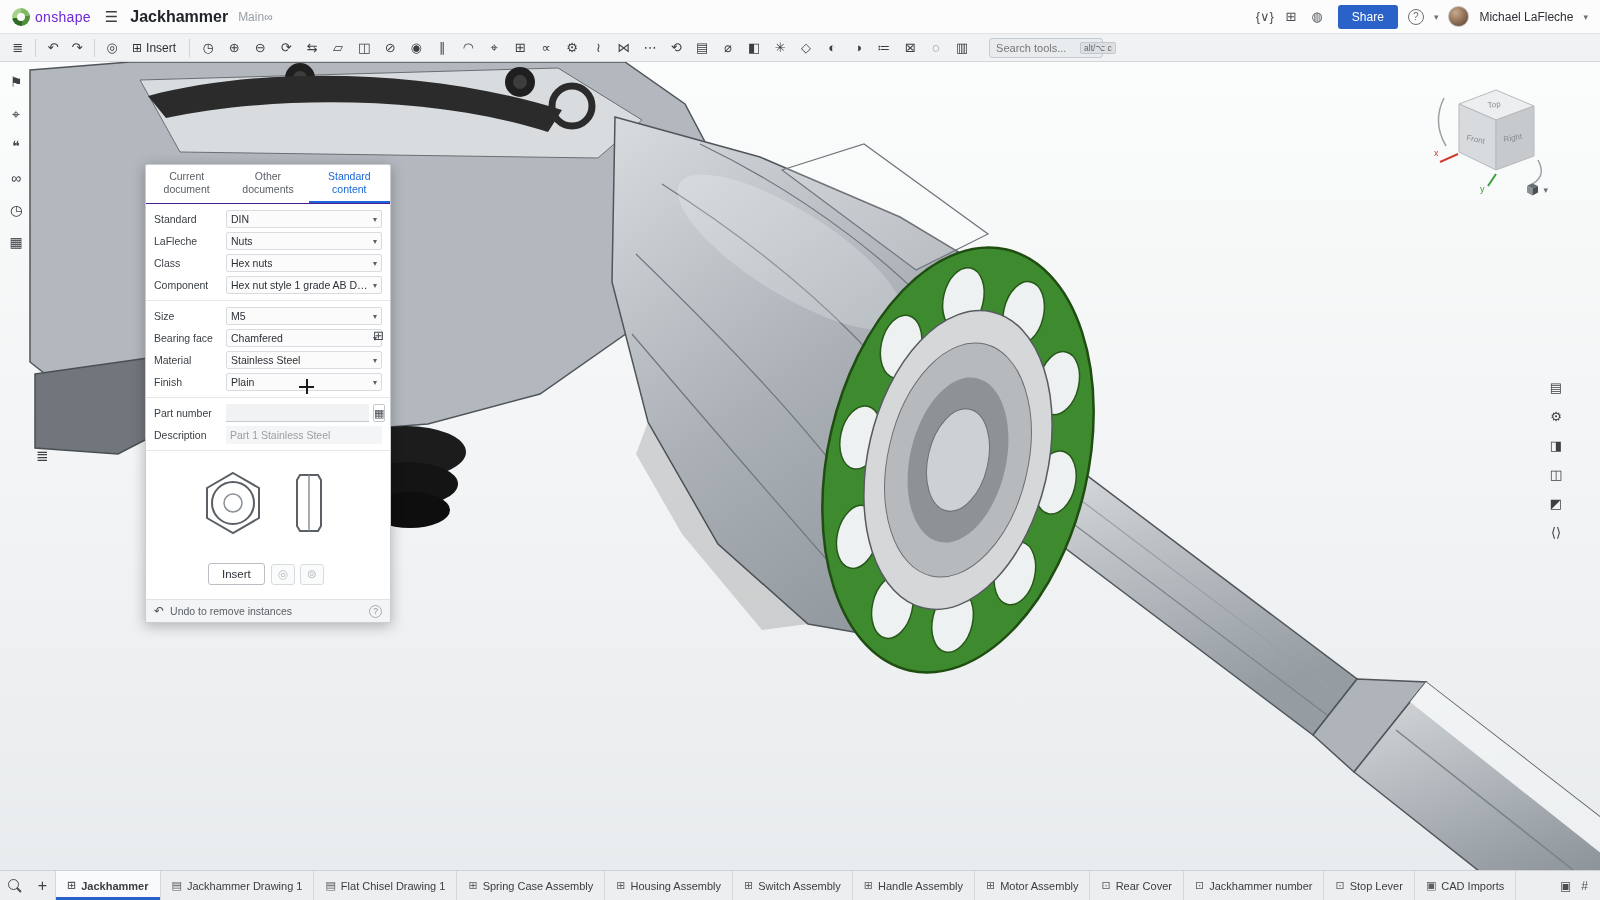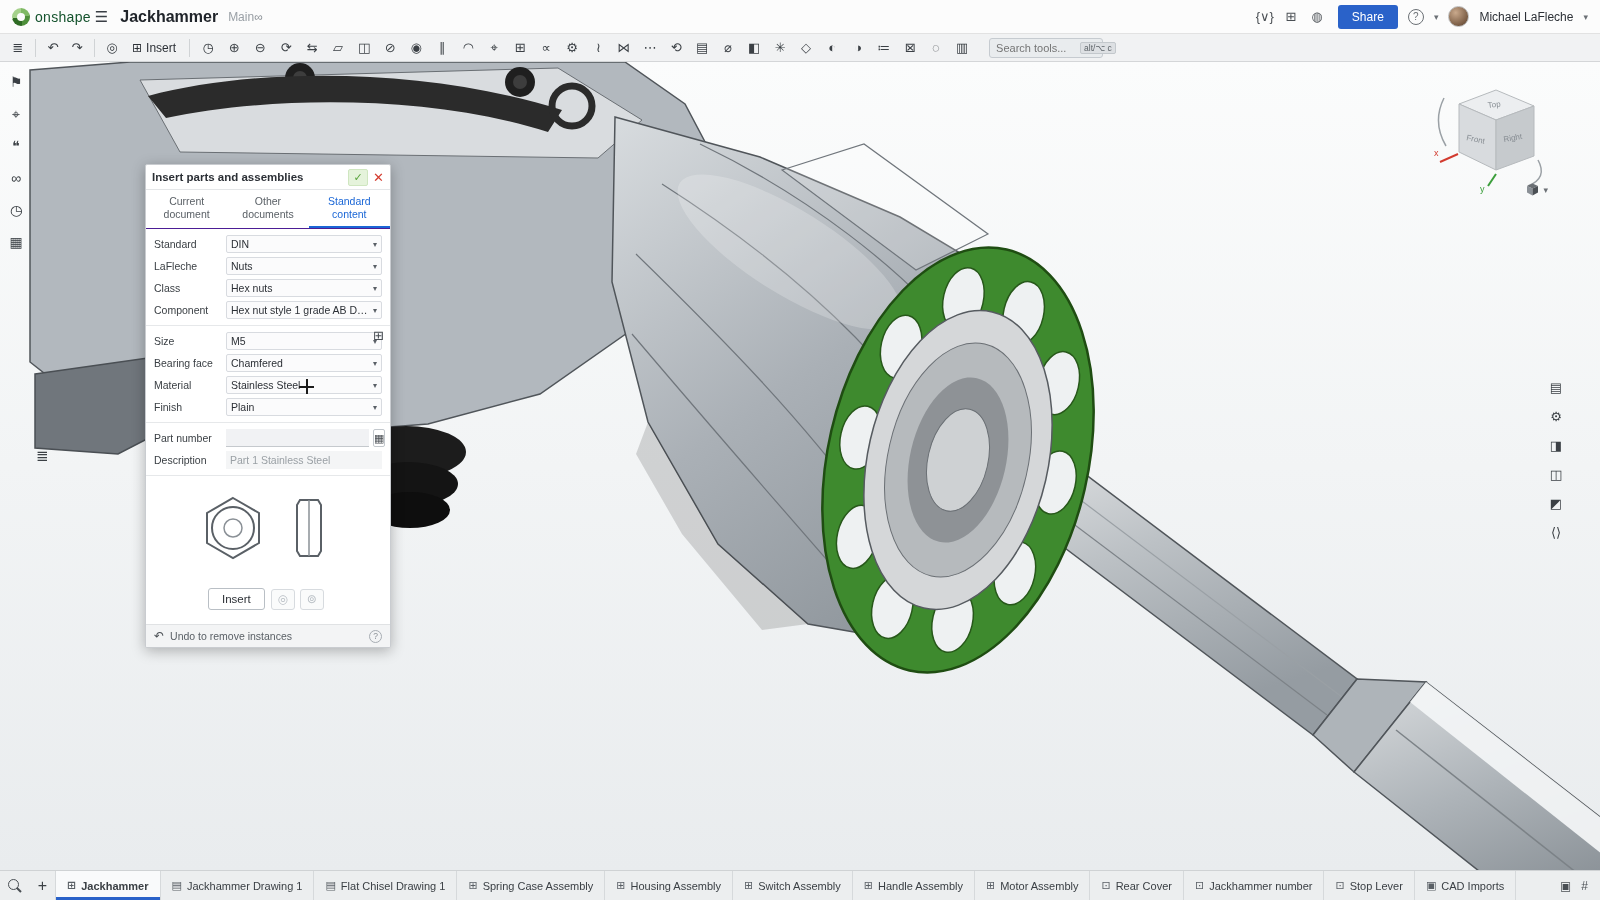--- a/index.html
+++ b/index.html
@@ -1,21 +1,21 @@
 <!DOCTYPE html>
 <html><head>
 <meta charset="utf-8">
 <style>
   *{margin:0;padding:0;box-sizing:border-box}
   html,body{width:1600px;height:900px;overflow:hidden;font-family:"Liberation Sans","DejaVu Sans",sans-serif;background:#fff;color:#333;font-size:12px}
   
   .topbar{position:absolute;top:0;left:0;right:0;height:34px;background:#fcfcfc;border-bottom:1px solid #e2e2e2;display:flex;align-items:center;padding:0 12px;z-index:30}
   .logo-mark{width:18px;height:18px;border-radius:50%;background:conic-gradient(#7fb964 0 22%,#4e8f3a 22% 48%,#2f6b24 48% 72%,#a5d18b 72% 100%);position:relative;margin-right:5px}
   .logo-mark::after{content:"";position:absolute;left:5px;top:5px;width:8px;height:8px;border-radius:50%;background:#fcfcfc}
-  .logo-word{font-size:14px;color:#14532d;letter-spacing:.3px;margin-right:4px}
+  .logo-word{font-size:14px;color:#6d28d9;letter-spacing:.3px;margin-right:14px}
   .menu-glyph{font-size:15px;color:#3a3f45;margin-right:12px;cursor:pointer}
   .doc-title{font-size:16px;font-weight:bold;color:#20242a;margin-right:10px}
   .doc-branch{font-size:12px;color:#9aa0a6;margin-right:0}
   .link-glyph{font-size:12px;color:#8b9197}
   .topbar-right{margin-left:auto;display:flex;align-items:center;gap:10px}
   .top-ico{font-size:13px;color:#4a4f54;width:22px;text-align:center;cursor:pointer}
   .share-btn{background:#2a62c9;color:#fff;font-size:12px;border:none;border-radius:3px;padding:5px 14px;cursor:pointer}
   .help-circle{width:16px;height:16px;border:1.5px solid #6b7075;border-radius:50%;color:#6b7075;font-size:10px;display:flex;align-items:center;justify-content:center}
   .caret{font-size:9px;color:#6b7075}
   .avatar{width:21px;height:21px;border-radius:50%;background:radial-gradient(circle at 35% 30%,#c9a98c,#7a5c44 70%,#4c3a2c);border:1px solid #bbb}
@@ -278,25 +278,20 @@
       <polygon points="2,4 7.5,6.5 7.5,13.5 2,10.5" fill="#8a9096"></polygon>
       <polygon points="13,4 7.5,6.5 7.5,13.5 13,10.5" fill="#4a4f54"></polygon>
     </svg>
     <span class="caret">▾</span>
   </div>
 
   <div class="crosshair"></div>
 </div>
 
 <div class="dialog">
-  <div class="dlg-head">
-    <span class="dlg-title">Insert parts and assemblies</span>
-    <span class="dlg-accept">✓</span>
-    <span class="dlg-close">✕</span>
-  </div>
   <div class="dlg-tabs">
 
   <div class="dlg-tab">Current document</div>
       <div class="dlg-tab">Other documents</div>
       <div class="dlg-tab active">Standard content</div>
     </div>
   <div class="fgroup">
 
   <div class="frow">
       <span class="flabel">Standard</span>

